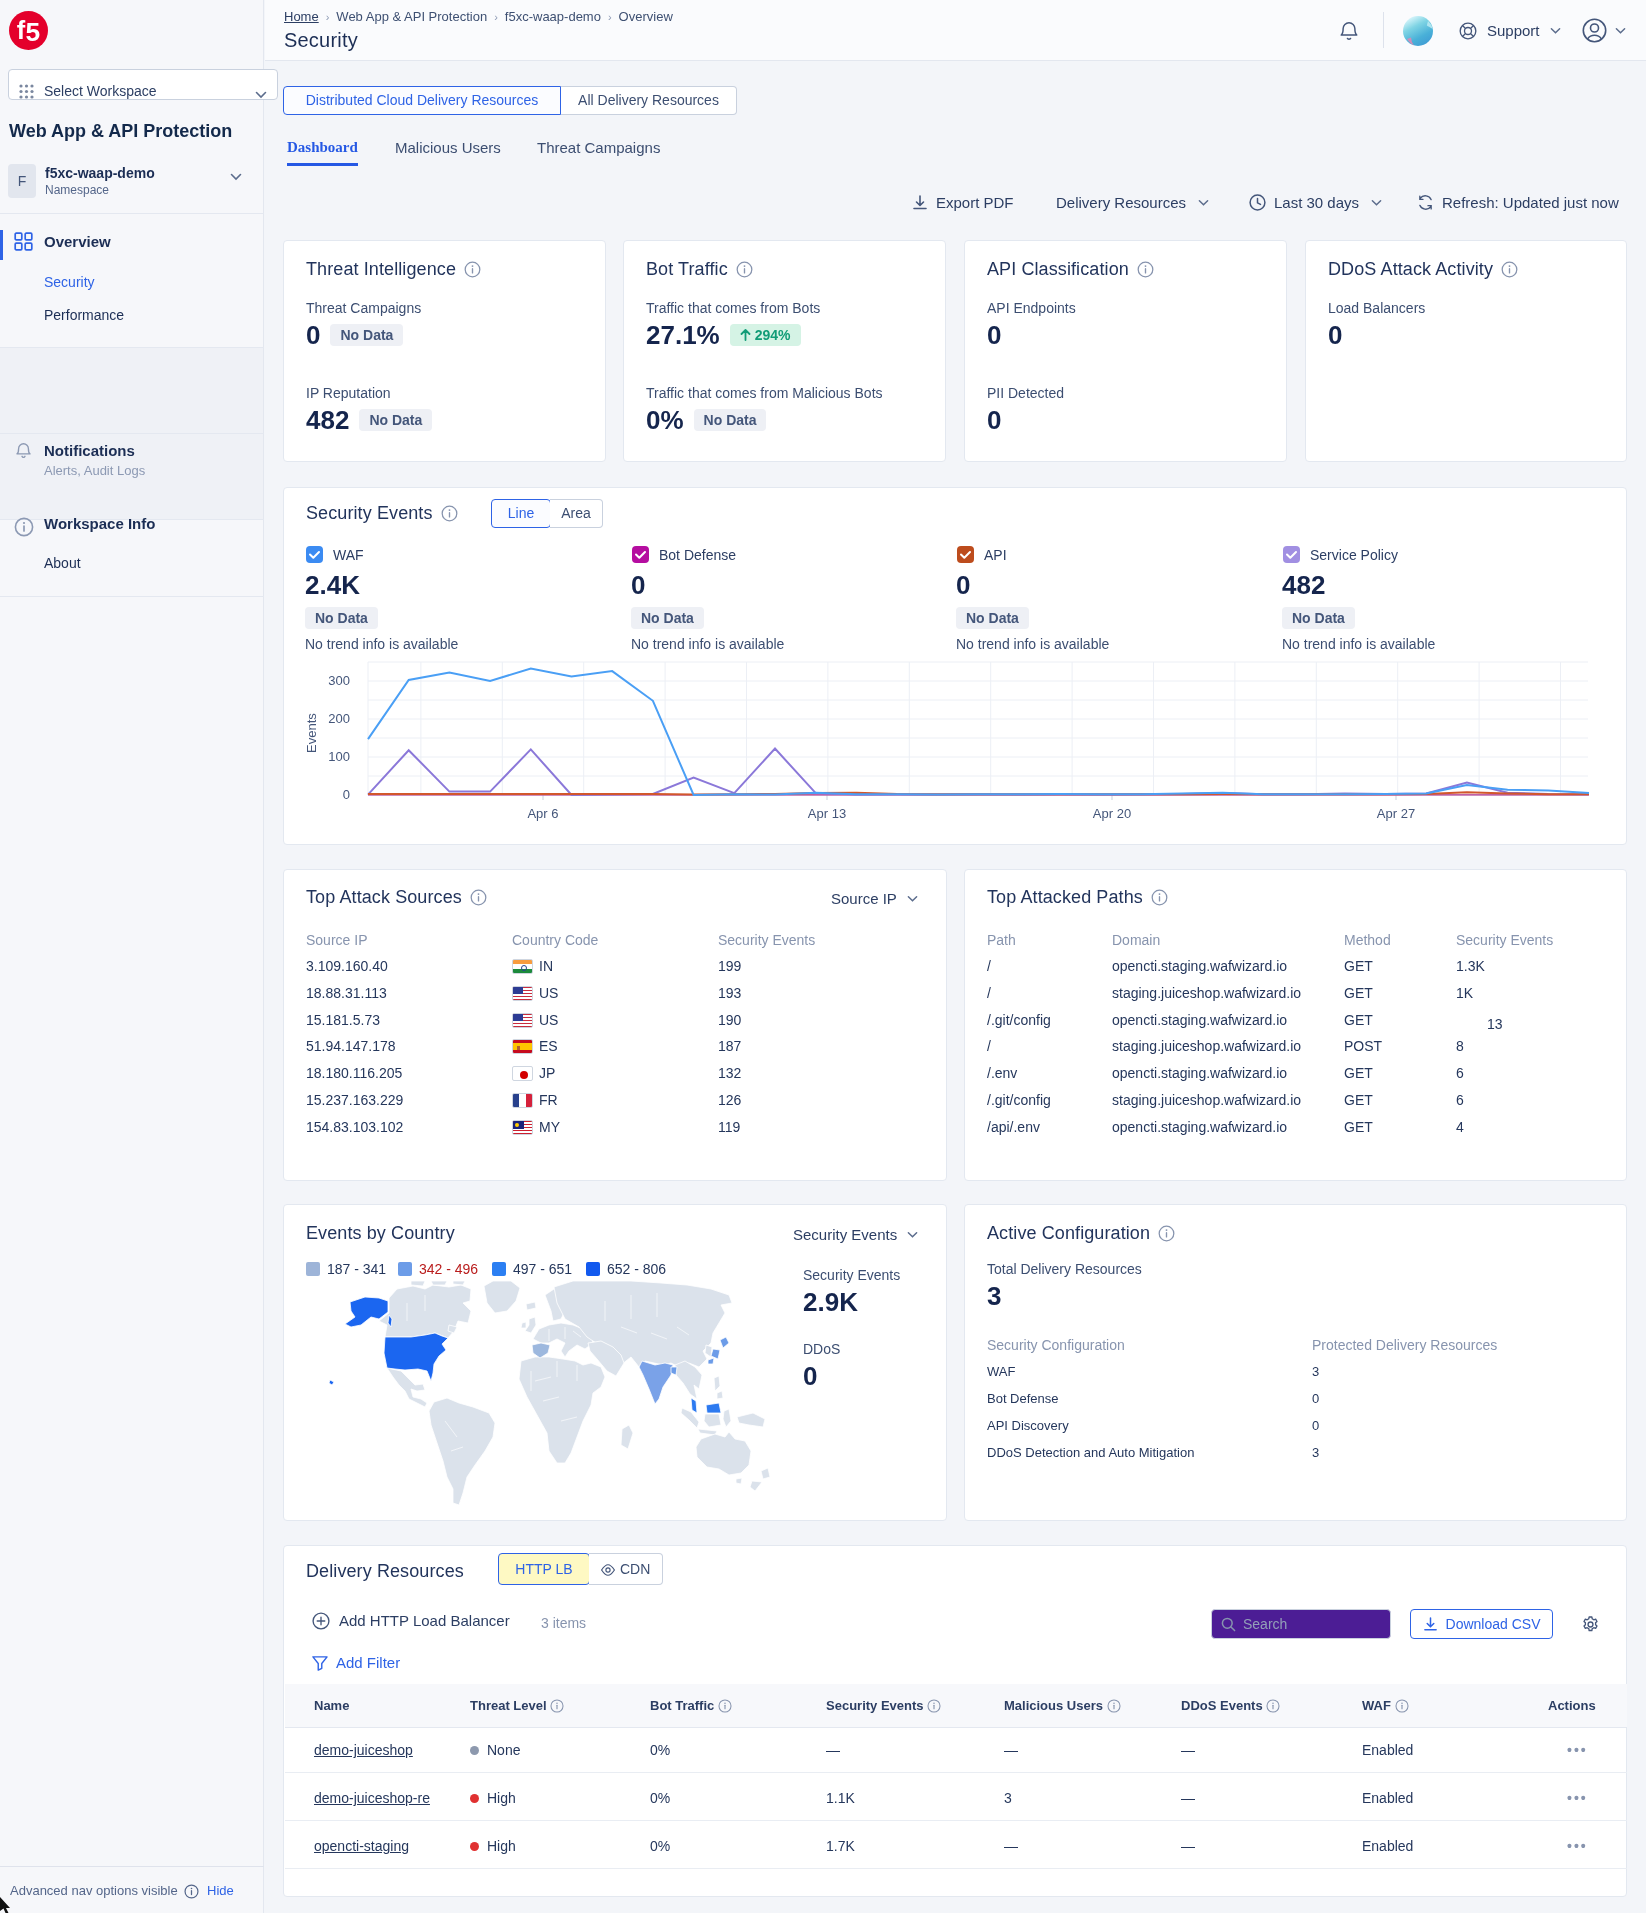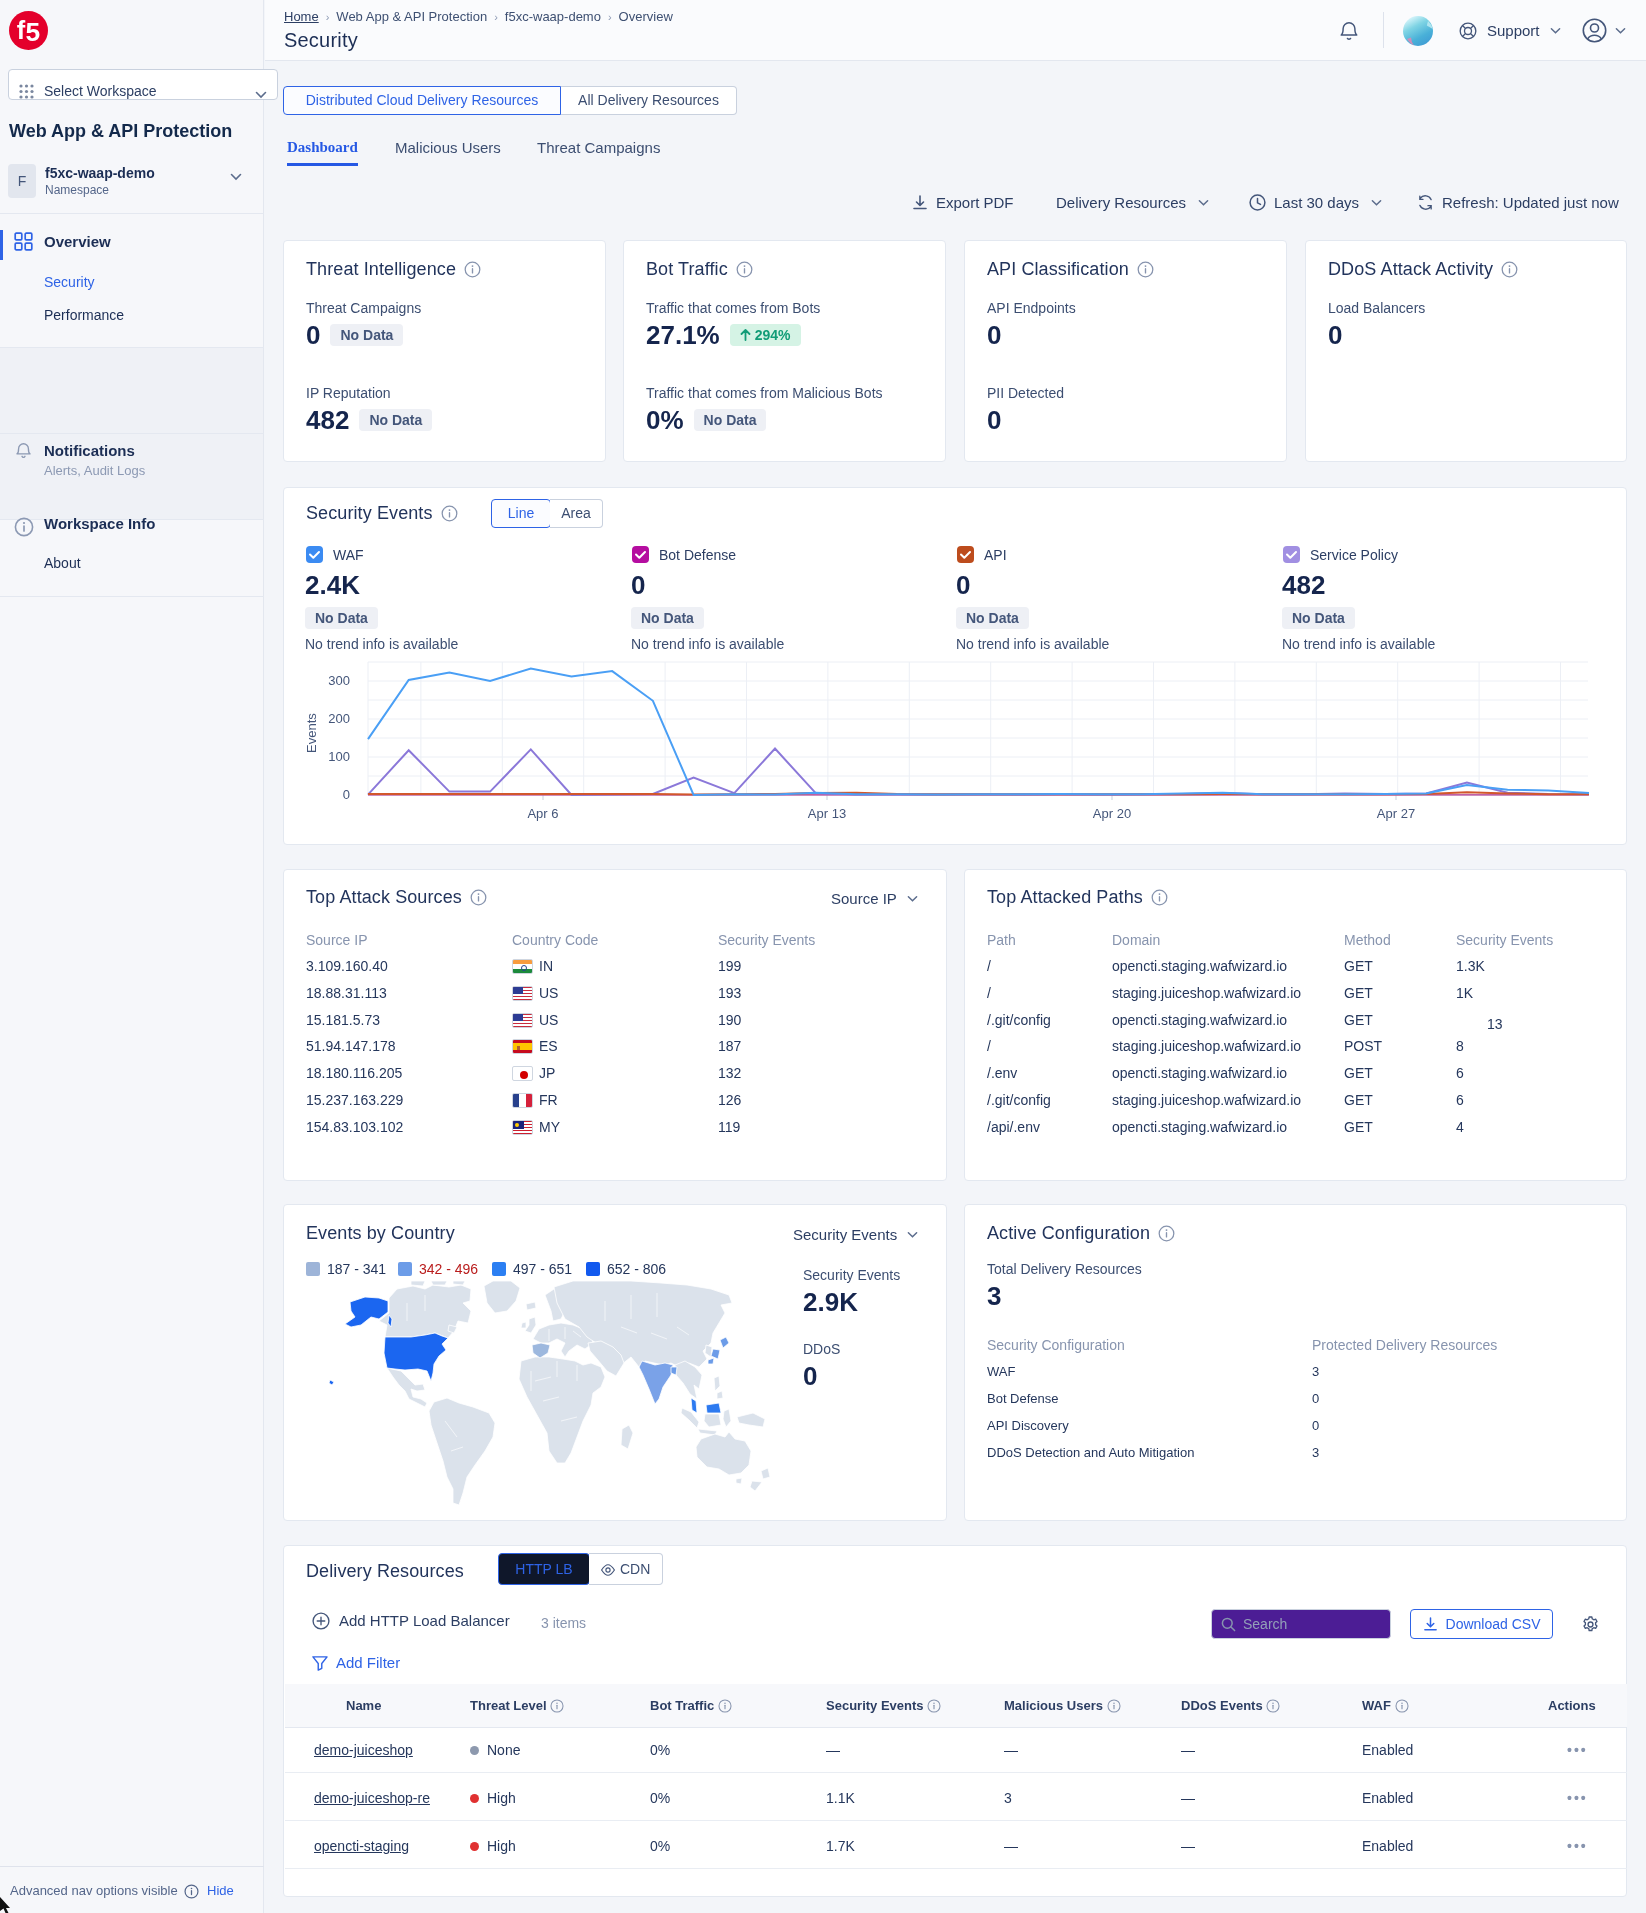--- a/index.html
+++ b/index.html
@@ -566,21 +566,21 @@
     <div class="td" style="left:22px;top:186px;font-size:13px;">Bot Defense</div>
       <div class="td" style="left:347px;top:186px;font-size:13px;">0</div>
     <div class="td" style="left:22px;top:213px;font-size:13px;">API Discovery</div>
       <div class="td" style="left:347px;top:213px;font-size:13px;">0</div>
     <div class="td" style="left:22px;top:240px;font-size:13px;">DDoS Detection and Auto Mitigation</div>
       <div class="td" style="left:347px;top:240px;font-size:13px;">3</div>
   </div>
 
   <div class="card" style="left:0; top:1484px; width:1344px; height:352px;">
     <div class="ctitle" style="position:absolute;left:22px;top:15px;">Delivery Resources</div>
-    <div style="position:absolute;left:214px;top:7px;width:92px;height:32px;border:1px solid #2e63e6;border-radius:4px;color:#2e63e6;font-size:14px;text-align:center;line-height:30px;background:#0f172a;">HTTP LB</div>
+    <div style="position:absolute;left:214px;top:7px;width:92px;height:32px;border:1px solid #2e63e6;border-radius:4px;color:#2e63e6;font-size:14px;text-align:center;line-height:30px;background:#fef9c3;">HTTP LB</div>
     <div style="position:absolute;left:305px;top:7px;width:74px;height:32px;border:1px solid #c9d1de;border-left:none;border-radius:0 4px 4px 0;color:#3c4e71;font-size:14px;line-height:30px;background:#fff;padding-left:12px;">
       <svg style="display:inline-block;vertical-align:-2px;margin-right:5px" width="14" height="12" viewBox="0 0 24 18">
           <path d="M1 9 C5 3 9 0 12 0 C15 0 19 3 23 9 C19 15 15 18 12 18 C9 18 5 15 1 9 Z" fill="none" stroke="#44567a" stroke-width="2"></path>
           <circle cx="12" cy="9" r="3.6" fill="none" stroke="#44567a" stroke-width="2"></circle>
         </svg>CDN</div>
     <div style="position:absolute;left:28px;top:66px;font-size:15px;color:#2c3e63;">
       <svg style="display:inline-block;vertical-align:-4px;margin-right:9px" width="18" height="18" viewBox="0 0 20 20">
           <circle cx="10" cy="10" r="8.8" fill="none" stroke="#44567a" stroke-width="1.5"></circle>
           <path d="M10 5.8 v8.4 M5.8 10 h8.4" stroke="#44567a" stroke-width="1.5" stroke-linecap="round"></path>
         </svg>Add HTTP Load Balancer</div>
@@ -599,21 +599,21 @@
     <svg style="position:absolute;left:1297px;top:69px" width="19" height="19" viewBox="0 0 24 24">
         <path fill="none" stroke="#44567a" stroke-width="1.7" stroke-linejoin="round" d="M10.3 2.5 h3.4 l0.5 2.4 a7 7 0 0 1 2 1.2 l2.3 -0.8 1.7 2.9 -1.8 1.7 a7 7 0 0 1 0 2.3 l1.8 1.7 -1.7 2.9 -2.3 -0.8 a7 7 0 0 1 -2 1.2 l-0.5 2.4 h-3.4 l-0.5 -2.4 a7 7 0 0 1 -2 -1.2 l-2.3 0.8 -1.7 -2.9 1.8 -1.7 a7 7 0 0 1 0 -2.3 L3.8 8.2 l1.7 -2.9 2.3 0.8 a7 7 0 0 1 2 -1.2 Z"></path>
         <circle cx="12" cy="12" r="3.1" fill="none" stroke="#44567a" stroke-width="1.7"></circle>
       </svg>
     <div style="position:absolute;left:28px;top:108px;font-size:15px;color:#2e63e6;">
       <svg style="display:inline-block;vertical-align:-3px;margin-right:8px" width="16" height="15" viewBox="0 0 18 17">
           <path d="M1 1 h16 L11 8.5 V14 L7 16 V8.5 Z" fill="none" stroke="#2e63e6" stroke-width="1.6" stroke-linejoin="round"></path>
         </svg>Add Filter</div>
 
     <div style="position:absolute;left:1px;top:138px;width:1342px;height:44px;background:#f7f8fb;border-bottom:1px solid #e4e8f0;"></div>
-    <div style="position:absolute;left:30px;top:152px;font-size:13px;font-weight:bold;color:#2c3e63;margin-left:32px;">Name</div>
+    <div style="position:absolute;left:30px;top:152px;font-size:13px;font-weight:bold;color:#2c3e63;">Name</div>
     <div style="position:absolute;left:186px;top:152px;font-size:13px;font-weight:bold;color:#2c3e63;">Threat Level <svg style="display:inline-block;vertical-align:-3px" width="14" height="14" viewBox="0 0 20 20">
           <circle cx="10" cy="10" r="8.6" fill="none" stroke="#8794ae" stroke-width="1.5"></circle>
           <circle cx="10" cy="6" r="1.1" fill="#8794ae"></circle>
           <path d="M10 9 v5" stroke="#8794ae" stroke-width="1.6" stroke-linecap="round"></path>
         </svg></div>
     <div style="position:absolute;left:366px;top:152px;font-size:13px;font-weight:bold;color:#2c3e63;">Bot Traffic <svg style="display:inline-block;vertical-align:-3px" width="14" height="14" viewBox="0 0 20 20">
           <circle cx="10" cy="10" r="8.6" fill="none" stroke="#8794ae" stroke-width="1.5"></circle>
           <circle cx="10" cy="6" r="1.1" fill="#8794ae"></circle>
           <path d="M10 9 v5" stroke="#8794ae" stroke-width="1.6" stroke-linecap="round"></path>
         </svg></div>

